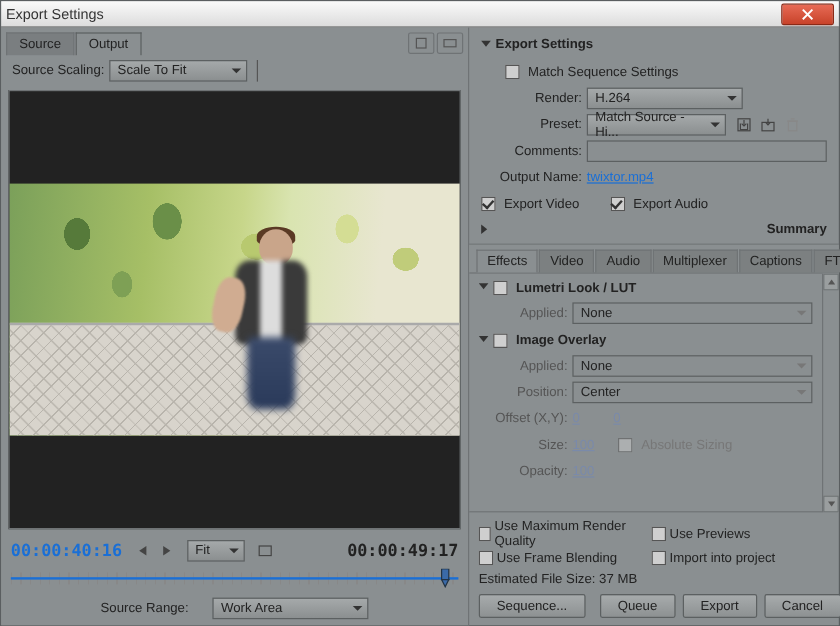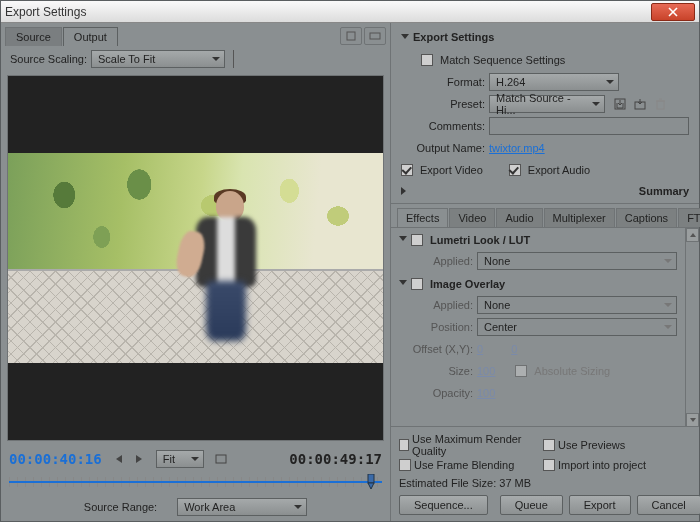--- a/index.html
+++ b/index.html
@@ -114,21 +114,21 @@
             </div>
           <div class="icon-btn">
               <svg width="12" height="12">
                 <rect x="1" y="3" width="10" height="6" fill="none" stroke="#555"></rect>
               </svg>
             </div>
         </div>
       </div>
       <div class="row">
         <span class="label" style="width:80px">Source Scaling:</span>
-        <div class="dropdown" style="width:134px">
+        <div class="dropdown" style="width:115px">
             <span>Scale To Fit</span>
           </div>
         <div style="width:6px;height:18px;border-left:1px solid #555;margin-left:4px"></div>
       </div>
       <div class="preview">
         <div class="preview-img">
           <div class="leaves"></div>
           <div class="couch"></div>
           <div class="boy">
               <div class="hair"></div>
@@ -187,21 +187,21 @@
         <div class="sect-hdr">
             <span class="disc"></span>
             <span>Export Settings</span>
           </div>
         <div class="field-row">
             <span style="width:16px"></span>
             <span class="checkbox"></span>
             <span>Match Sequence Settings</span>
           </div>
         <div class="field-row">
-            <span class="label">Format:</span>
+            <span class="label">Render:</span>
             <div class="dropdown" style="width:130px">
               <span>H.264</span>
             </div>
           </div>
         <div class="field-row">
             <span class="label">Preset:</span>
             <div class="dropdown" style="width:116px">
               <span>Match Source - Hi...</span>
             </div>
           <div class="preset-icons">

